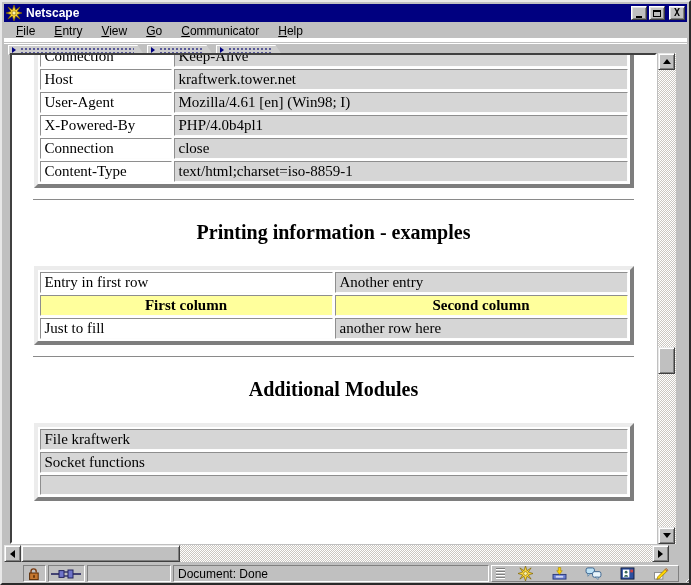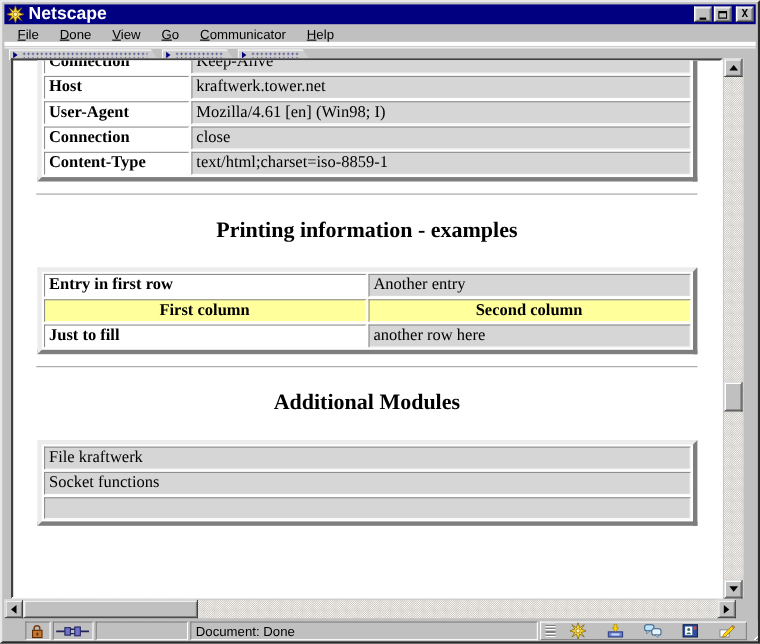--- a/index.html
+++ b/index.html
@@ -6,21 +6,21 @@
   html,body { width:691px; height:585px; background:#404040; }
   body { font-family:"Liberation Sans", sans-serif; }
 
   .window { position:relative; width:691px; height:585px; background:#c0c0c0;
     border:2px solid; border-color:#e8e8e8 #2a2a2a #2a2a2a #e8e8e8; overflow:hidden; }
 
   
   .titlebar { position:absolute; left:2px; top:2px; width:683px; height:18px;
     background:#000080; display:flex; align-items:center; padding:0 2px; }
   .title-icon { width:16px; height:16px; margin-right:4px; flex:0 0 auto; }
-  .title-text { color:#fff; font-weight:bold; font-size:16px; flex:1; }
+  .title-text { color:#fff; font-weight:bold; font-size:12px; flex:1; }
   .tb-btn { width:16px; height:14px; background:#c0c0c0; margin-left:2px;
     border:1px solid; border-color:#ffffff #404040 #404040 #ffffff;
     box-shadow: inset 1px 1px 0 #dfdfdf, inset -1px -1px 0 #808080;
     display:flex; align-items:center; justify-content:center; }
   .g-min { width:6px; height:2px; background:#000; margin-top:7px; }
   .g-max { width:8px; height:7px; border:1px solid #000; border-top-width:2px; }
   .g-close { font-size:10px; font-weight:bold; line-height:1; color:#000; font-family:"DejaVu Sans Mono",monospace; }
 
   
   .menubar { position:absolute; left:2px; top:21px; width:683px; height:19px;
@@ -46,21 +46,21 @@
   
   .viewport { position:absolute; left:8px; top:51px; width:647px; height:491px;
     background:#fff; border:2px solid; border-color:#404040 #ffffff #ffffff #404040; overflow:hidden; }
   .doc { position:relative; margin-top:-15px; padding:0 20px;
     font-family:"Liberation Serif","DejaVu Serif",serif; font-size:15px; color:#000; }
 
   .ptable { width:600px; margin:0 auto; border-collapse:separate; border-spacing:2px;
     background:#ffffff; border:4px solid; border-color:#ececec #7e7e7e #7e7e7e #ececec; }
   .ptable td { border:1px solid; border-color:#8e8e8e #fdfdfd #fdfdfd #8e8e8e;
     padding:1px 4px; height:20px; font-size:15px; vertical-align:middle; }
-  .c-label { font-weight:bold; background:#ffffff; width:132px; }
+  .c-label { font-weight:normal; background:#ffffff; width:132px; }
   .c-value { background:#d6d6d6; }
   .c-head  { background:#ffff9c; font-weight:bold; text-align:center; }
   .half { width:50%; }
 
   .doc hr { height:0; border:0; border-top:1px solid #8a8a8a; border-bottom:1px solid #ffffff; margin:11px 1px; }
   .doc h1 { font-size:20px; font-weight:bold; text-align:center; margin:20px 0 22px 0; }
 
   
   .checker { background-color:#cbc7c1;
     background-image: linear-gradient(45deg,#fff 25%,transparent 25%,transparent 75%,#fff 75%),
@@ -123,21 +123,21 @@
     <span class="tb-btn">
         <span class="g-max"></span>
       </span>
     <span class="tb-btn" style="margin-left:4px">
         <span class="g-close">X</span>
       </span>
   </div>
 
   <div class="menubar">
     <span class="menu-item">File</span>
-    <span class="menu-item">Done</span>
+    <span class="menu-item">Entry</span>
     <span class="menu-item">View</span>
     <span class="menu-item">Go</span>
     <span class="menu-item">Communicator</span>
     <span class="menu-item">Help</span>
   </div>
 
   <div class="toolstrip">
     <span class="tb-tab" style="width:136px">
       <span class="tab-arrow"></span>
       <span class="tab-dots"></span>
@@ -161,20 +161,24 @@
           <td class="c-label">Connection</td>
           <td class="c-value">Keep-Alive</td>
         </tr>
         <tr>
           <td class="c-label">Host</td>
           <td class="c-value">kraftwerk.tower.net</td>
         </tr>
         <tr>
           <td class="c-label">User-Agent</td>
           <td class="c-value">Mozilla/4.61 [en] (Win98; I)</td>
+        </tr>
+        <tr>
+          <td class="c-label">X-Powered-By</td>
+          <td class="c-value">PHP/4.0b4pl1</td>
         </tr>
         <tr>
           <td class="c-label">Connection</td>
           <td class="c-value">close</td>
         </tr>
         <tr>
           <td class="c-label">Content-Type</td>
           <td class="c-value">text/html;charset=iso-8859-1</td>
         </tr>
       </tbody>

